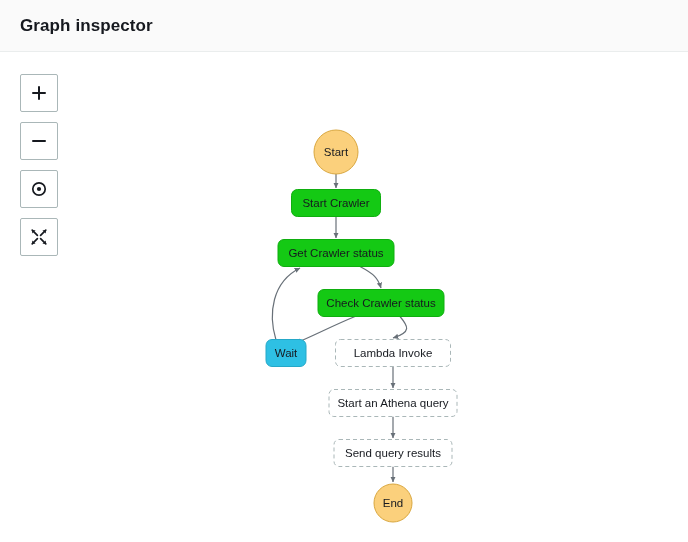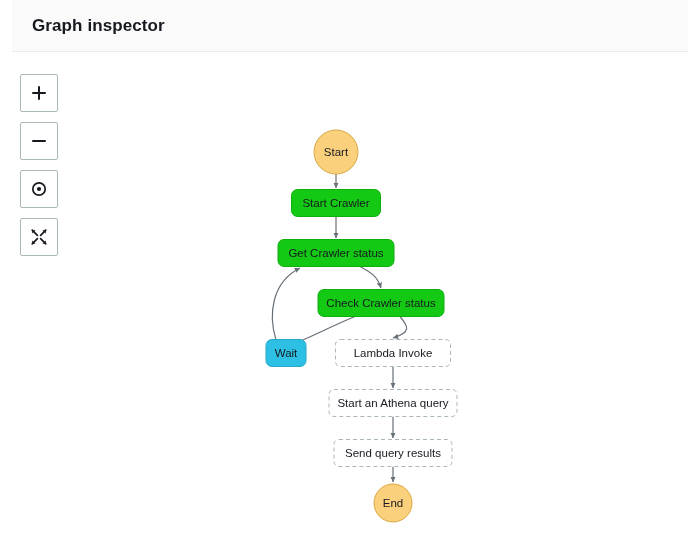--- a/index.html
+++ b/index.html
@@ -19,21 +19,20 @@
 
   
   .panel-header {
     height: 52px;
     box-sizing: border-box;
     background: #fafafa;
     border-bottom: 1px solid #eaeded;
     display: flex;
     align-items: center;
     padding: 0 20px;
-    margin-left: 12px;
   }
   .panel-title {
     font-size: 17px;
     font-weight: bold;
     color: #16191f;
     letter-spacing: 0.1px;
   }
 
   
   .canvas {

